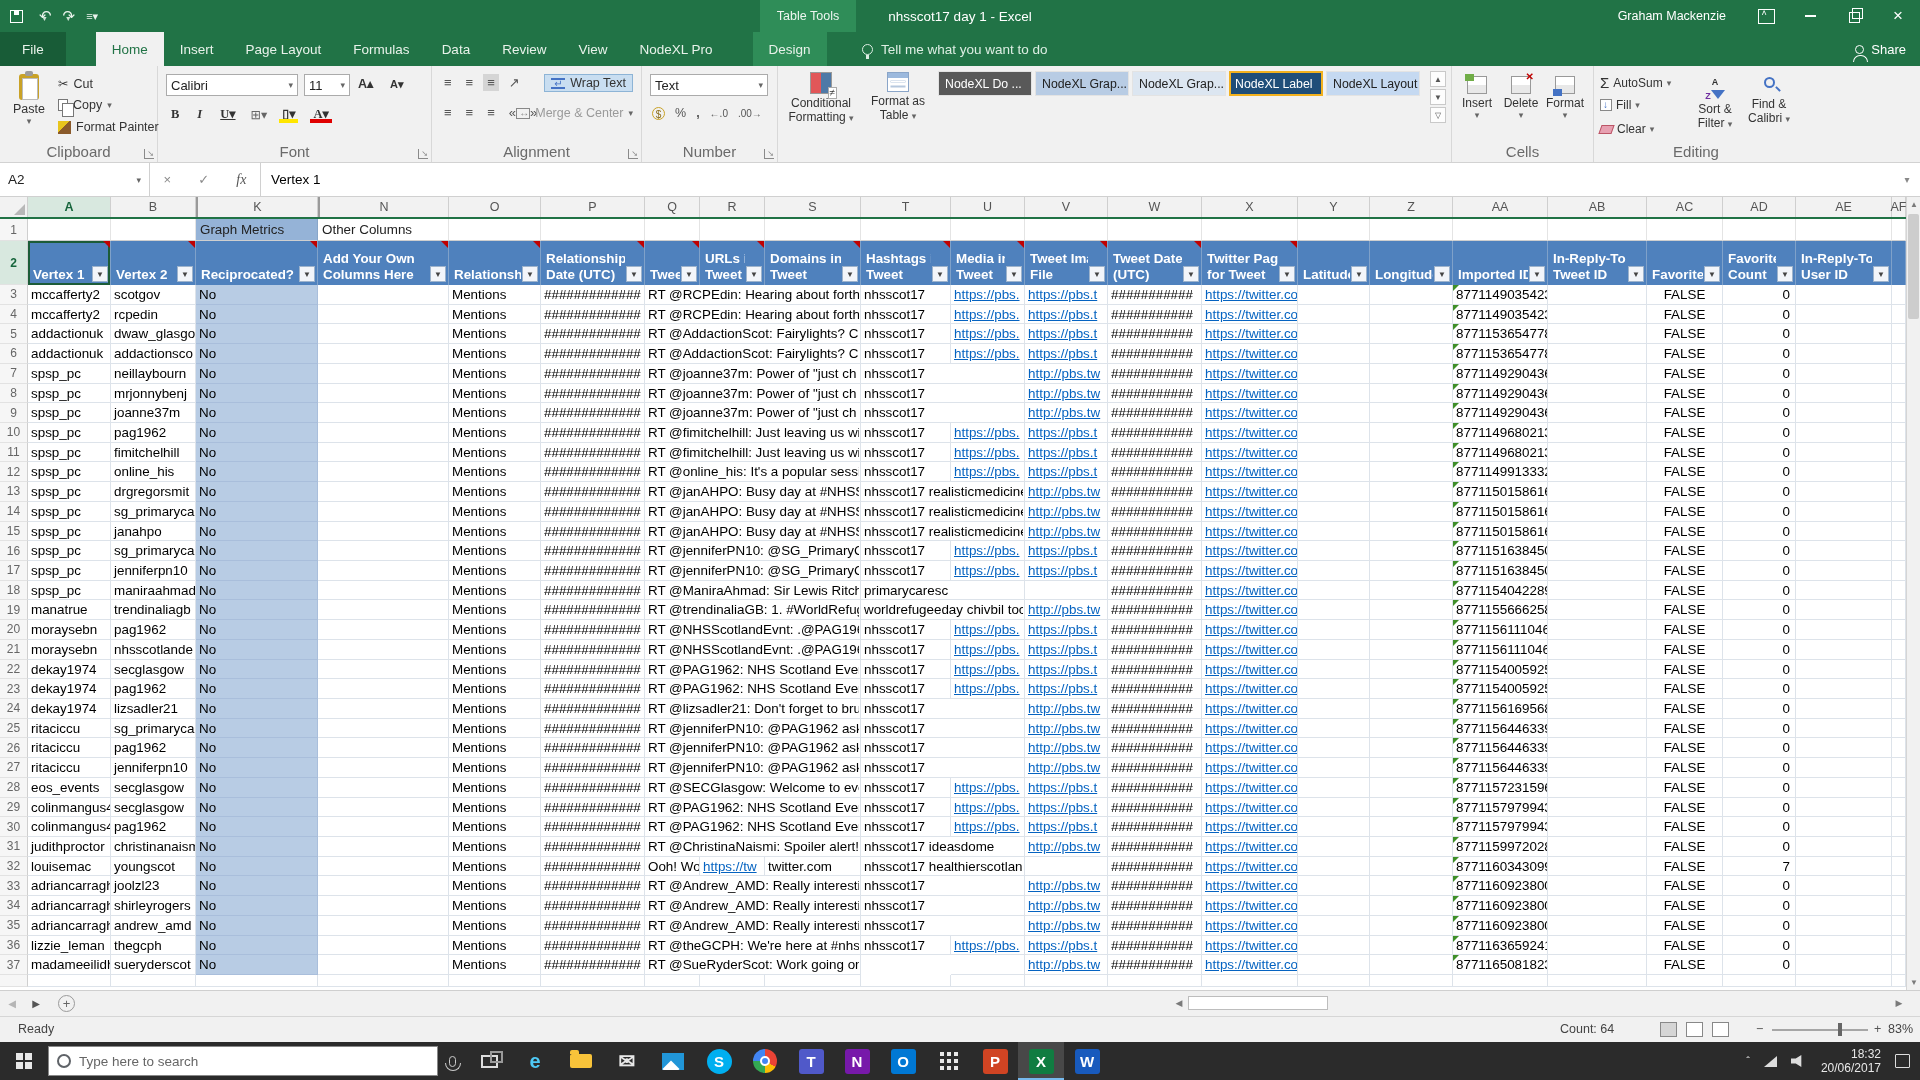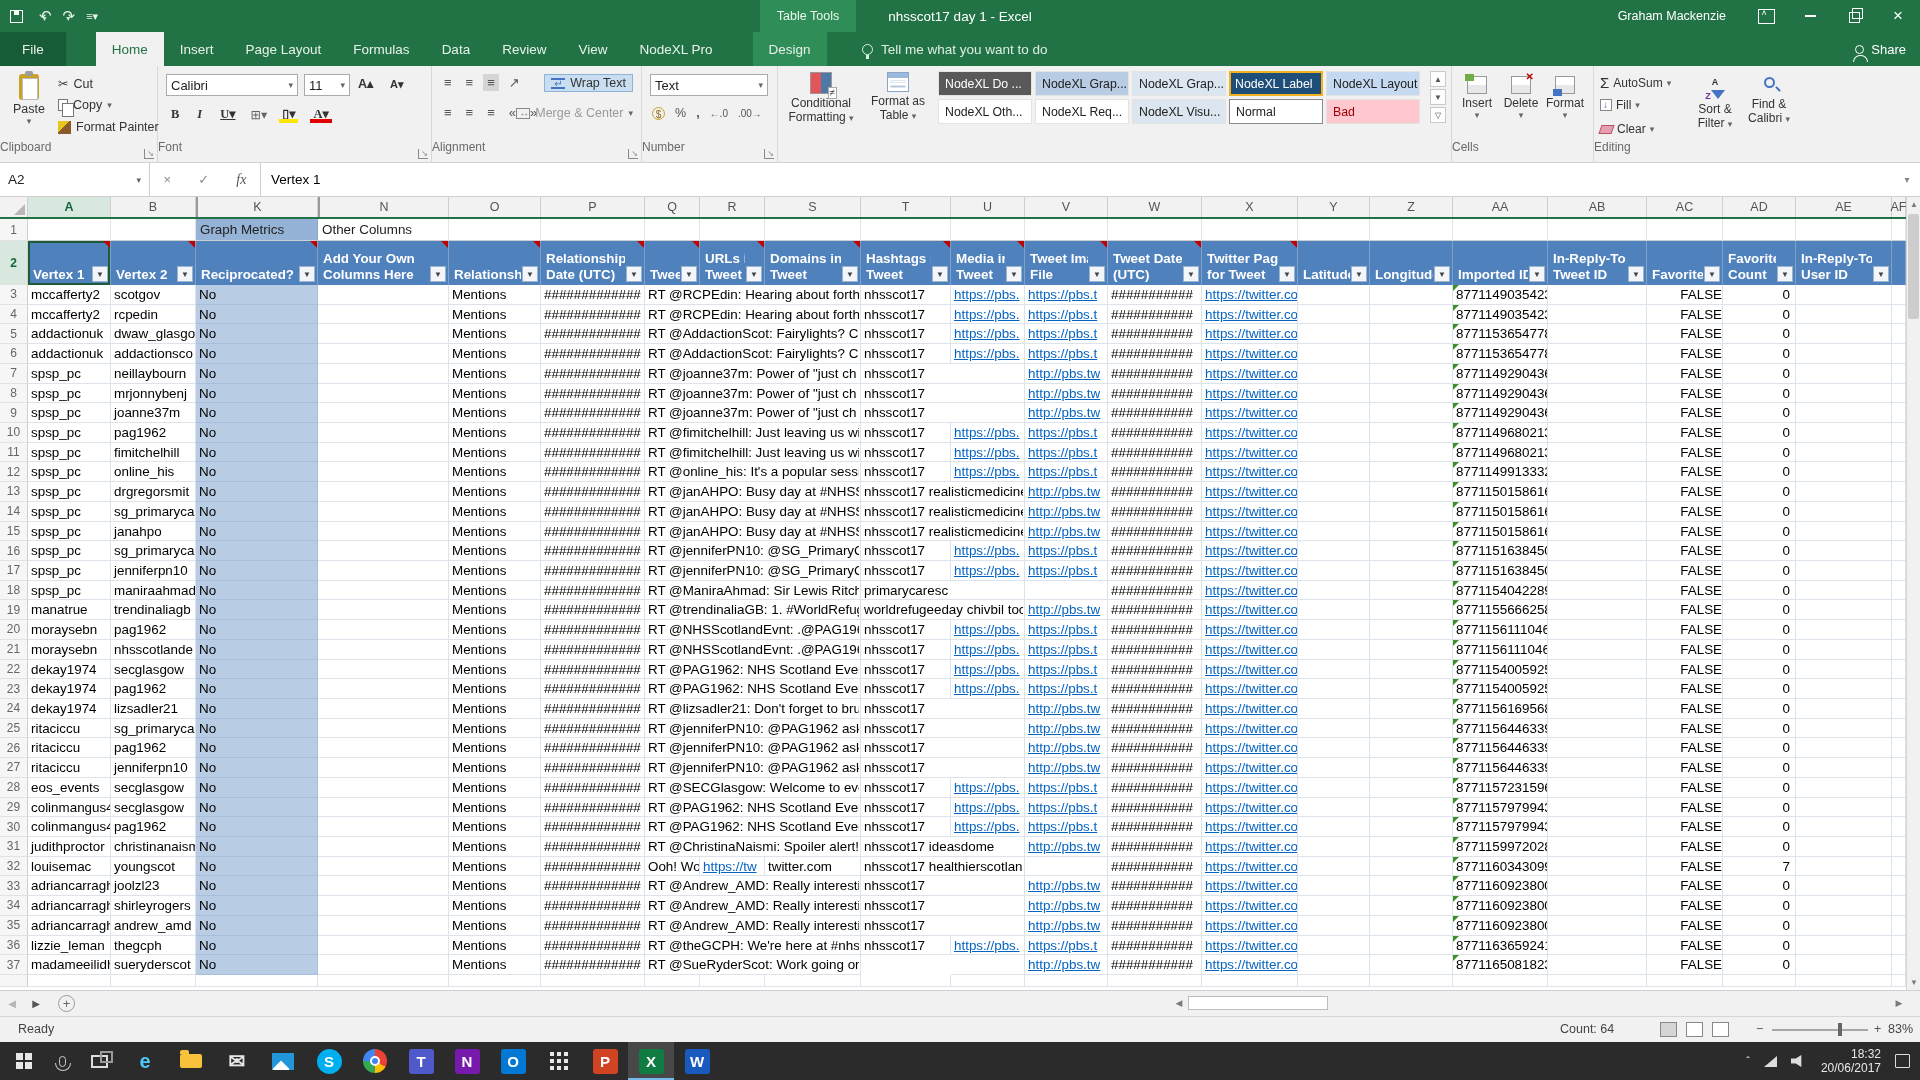--- a/index.html
+++ b/index.html
@@ -31,21 +31,21 @@
 .rtab.contextual{background:#2f8d58;margin-left:24px}
 .tellme{position:absolute;left:862px;top:0;height:34px;display:flex;align-items:center;gap:8px;color:#ddeee3;font-size:13.5px}
 .bulb{width:11px;height:11px;border:1.5px solid #ddeee3;border-radius:50%;position:relative}
 .bulb::after{content:"";position:absolute;left:3px;top:10px;width:3px;height:4px;background:#ddeee3}
 .share{position:absolute;right:14px;top:0;height:34px;display:flex;align-items:center;gap:7px;color:#fff;font-size:13px}
 .pers{width:9px;height:9px;border:1.5px solid #fff;border-radius:50%;position:relative}
 .pers::after{content:"";position:absolute;left:-3px;top:9px;width:13px;height:6px;border:1.5px solid #fff;border-bottom:none;border-radius:8px 8px 0 0}
 
 #ribbon{position:absolute;left:0;top:66px;width:1920px;height:97px;background:#f1f1f1;border-bottom:1px solid #d2d2d2}
 .rg{position:absolute;top:0;height:96px;border-right:1px solid #d8d8d8}
-.glabel{position:absolute;bottom:8px;left:0;right:0;font-size:12px;color:#6a6a6a;white-space:nowrap}
+.glabel{position:absolute;bottom:2px;left:0;right:0;text-align:center;font-size:15px;color:#6a6a6a;white-space:nowrap}
 .dlaunch{position:absolute;bottom:3px;right:3px;width:10px;height:10px;border-left:1px solid #8a8a8a;border-bottom:1px solid #8a8a8a;color:#8a8a8a;font-size:8px;line-height:10px;text-align:right}
 .bigbtn{position:absolute;text-align:center;font-size:12.5px;color:#333}
 .clip{width:20px;height:26px;background:#c9a227;border-radius:3px;margin:0 auto 2px;position:relative}
 .clip::before{content:"";position:absolute;left:3px;top:4px;width:14px;height:20px;background:#fff;border:1px solid #bbb}
 .clip::after{content:"";position:absolute;left:6px;top:-3px;width:8px;height:5px;background:#9c9c9c;border-radius:2px}
 .srow{position:absolute;display:flex;align-items:center;gap:5px;font-size:12.5px;color:#333;white-space:nowrap}
 .i-copy{width:10px;height:12px;border:1px solid #777;background:#fff;position:relative}
 .i-copy::after{content:"";position:absolute;left:3px;top:3px;width:10px;height:12px;border:1px solid #777;background:#fff}
 .i-brush{width:13px;height:13px;background:linear-gradient(135deg,#e8c51d 45%,#8a5a2b 45%)}
 .combo{position:absolute;background:#fff;border:1px solid #ababab;font-size:13px;color:#222;display:flex;align-items:center;padding:0 4px;justify-content:space-between}
@@ -106,21 +106,21 @@
 #corner{width:28px;height:100%;border-right:1px solid #cfcfcf;position:relative;background:#f2f2f2}
 #corner::after{content:"";position:absolute;right:2px;bottom:2px;border-left:11px solid transparent;border-bottom:11px solid #b8b8b8}
 .cl{height:100%;border-right:1px solid #cfcfcf;display:flex;align-items:center;justify-content:center;font-size:12.5px;color:#555;background:#f2f2f2}
 .cl.sel{background:#d8e8df;color:#17653c;font-weight:bold}
 .cl.hb{border-left:2px solid #9a9a9a}
 .gridrow{position:absolute;left:0;display:flex;background:#fff}
 .rnum{width:28px;height:100%;border-right:1px solid #cfcfcf;border-bottom:1px solid #e2e2e2;background:#f6f6f6;display:flex;align-items:center;justify-content:center;font-size:12px;color:#666;flex:none}
 .rnum.sel{background:#d8e8df;color:#17653c;font-weight:bold}
 .c{flex:none;height:100%;border-right:1px solid #dde3ea;border-bottom:1px solid #dde3ea;font-size:13.4px;line-height:19.4px;padding-left:3px;overflow:hidden;white-space:nowrap;position:relative;background:#fff;color:#000}
 .c.kcol{background:#b8cce4;border-right-color:#a9bedb;border-bottom-color:#a9bedb}
-.c.ctr{text-align:right;padding-left:0}
+.c.ctr{text-align:center;padding-left:0}
 .c.rgt{text-align:right;padding-right:5px;padding-left:0}
 .c .sp{position:absolute;left:3px;top:0;height:100%;background:#fff;overflow:hidden;white-space:nowrap;z-index:2}
 .c.spillc{overflow:visible;z-index:2;background:transparent}
 .lk{color:#0563c1;text-decoration:underline}
 .c.gfl::before{content:"";position:absolute;left:0;top:0;border-top:6px solid #3f8f29;border-right:6px solid transparent;z-index:3}
 .r1c{flex:none;height:100%;border-right:1px solid #e4e4e4;border-bottom:1px solid #cfcfcf;background:#fff;font-size:13.4px;line-height:21px;padding-left:4px;overflow:hidden;white-space:nowrap}
 .r1c.k1{background:#95b3d7;border-right-color:#88a6c9}
 .h{flex:none;height:100%;background:#4f81bd;border-right:1px solid #7fa1c9;position:relative;color:#fff;font-weight:bold;font-size:13.4px;overflow:hidden}
 .h .lines{position:absolute;left:5px;right:19px;bottom:2px;line-height:16px;white-space:nowrap;overflow:hidden}
 .h .fbtn{position:absolute;right:2px;bottom:3px;width:16px;height:16px;background:#f2f5fa;border:1px solid #9db3cc;color:#444;font-size:8px;display:flex;align-items:center;justify-content:center}
@@ -335,27 +335,20 @@
           <div><span>Table</span> <span class="cdn">▾</span></div>
       </div>
       <div class="galwrap" id="styles-gallery" data-interactable="false">
           <div class="galrow" data-interactable="false">
             <div class="galitem dark" data-interactable="true">NodeXL Do ...</div>
             <div class="galitem blue" data-interactable="true">NodeXL Grap...</div>
             <div class="galitem lightblue" data-interactable="true">NodeXL Grap...</div>
             <div class="galitem navy" data-interactable="true">NodeXL Label</div>
             <div class="galitem paleblue" data-interactable="true">NodeXL Layout</div>
           </div>
-          <div class="galrow" data-interactable="false">
-            <div class="galitem plain" data-interactable="true">NodeXL Oth...</div>
-            <div class="galitem plain" data-interactable="true">NodeXL Req...</div>
-            <div class="galitem paleblue2" data-interactable="true">NodeXL Visu...</div>
-            <div class="galitem normal" data-interactable="true">Normal</div>
-            <div class="galitem bad" data-interactable="true">Bad</div>
-          </div>
         </div>
       <div class="galarr" data-interactable="false">
         <div data-interactable="true">▲</div>
         <div data-interactable="true">▼</div>
         <div data-interactable="true">▽</div>
       </div>
     </div>
 
     <div class="rg" style="left:1452px;width:142px" data-interactable="false">
       <div class="vbtn" style="left:2px;top:10px" data-interactable="true">
@@ -1673,20 +1666,24 @@
 
   <div id="taskbar" data-interactable="false">
     <div id="startbtn" data-interactable="true">
         <span class="win" data-interactable="false">
           <i></i>
           <i></i>
           <i></i>
           <i></i>
         </span>
       </div>
+    <div id="searchbox" data-interactable="true">
+      <span class="cort" data-interactable="false"></span>
+      <span>Type here to search</span>
+    </div>
     <div id="micbtn" data-interactable="true">
         <span class="mic" data-interactable="false"></span>
       </div>
     <div id="tbicons" style="display:flex" data-interactable="false">
         <div class="tbi" data-interactable="true">
           <span class="tv" data-interactable="false"></span>
         </div>
         <div class="tbi" data-interactable="true">
           <span class="appsq" data-interactable="false" style="color: rgb(78, 201, 245); font-size: 20px;">e</span>
         </div>

